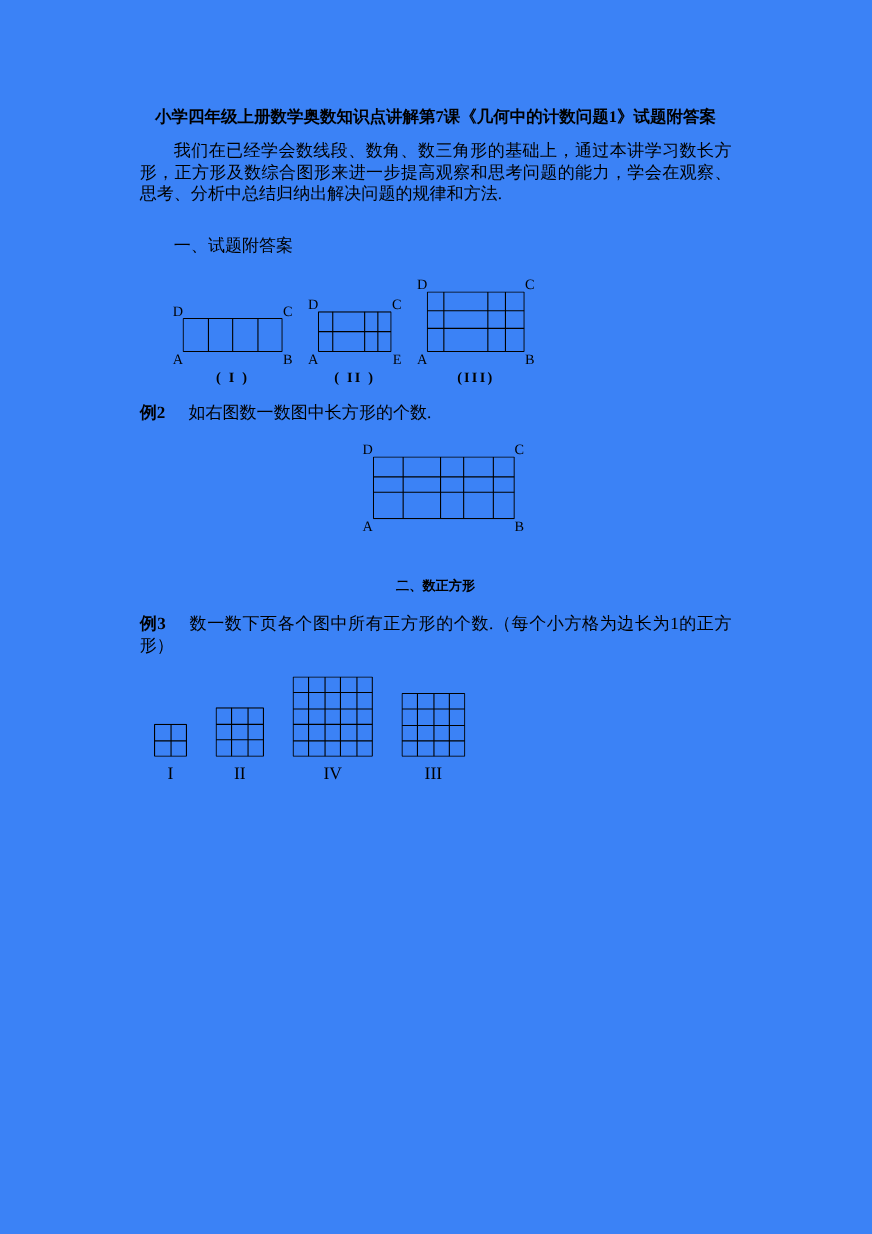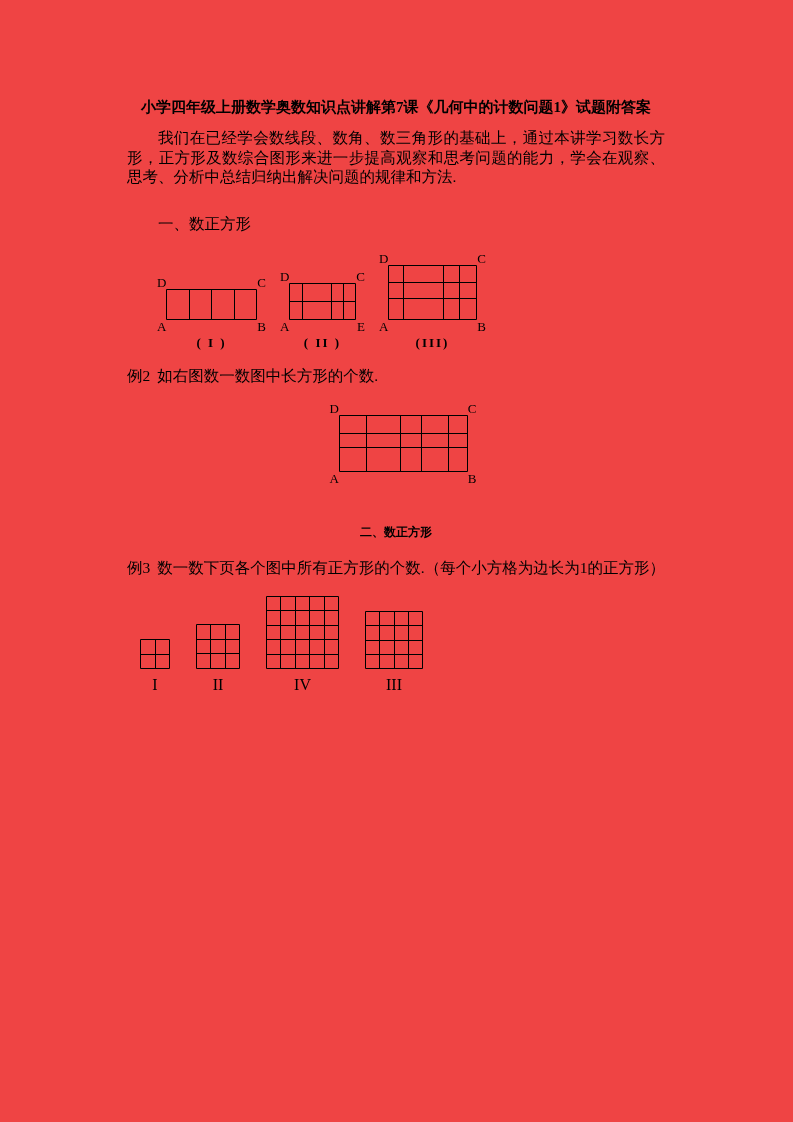--- a/index.html
+++ b/index.html
@@ -1,31 +1,31 @@
 <!DOCTYPE html>
 <html><head>
 <meta charset="utf-8">
 <style>
   html,body{margin:0;padding:0;background:#fff;}
   .page{
     position:relative;
     width:793px;height:1122px;
-    background:#ef4444;color:#000;
+    background:#3b82f6;color:#000;
     font-family:"Liberation Serif","DejaVu Serif",serif;
     box-sizing:border-box;
     padding:97px 128px 0 127px;
     overflow:hidden;
   }
   .doc-title{font-weight:bold;font-size:15px;line-height:20px;text-align:center;}
   .lecture-heading{margin:52px 0 0;font-size:17.5px;font-weight:bold;text-align:center;line-height:24px;}
   .intro{margin:11px 0 16px;font-size:15.5px;line-height:19.5px;text-align:justify;text-indent:2em;}
   .subhead{margin-top:27px;font-size:15.5px;line-height:20px;}
   .indent{padding-left:2em;}
   .example{margin:15px 0 0;font-size:15.5px;line-height:19.5px;text-align:justify;}
-  .ex-label.bold{font-weight:normal;margin-right:7px;}
+  .ex-label.bold{font-weight:bold;margin-right:21px;}
   .figrow{display:flex;align-items:flex-end;}
   .figrow-ex1{margin-top:18px;gap:14px;padding-left:30px;}
   .fig{margin:0;display:flex;flex-direction:column;align-items:center;}
   .figure-box{position:relative;}
   .figure-box.corners{padding:13px 9px;}
   .figure-box svg{display:block;}
   .corner{position:absolute;font-size:13px;line-height:13px;color:#000;}
   .corner-tl{top:0;left:0;}
   .corner-tr{top:0;right:0;}
   .corner-bl{bottom:0;left:0;}
@@ -40,21 +40,21 @@
 </head>
 <body>
 
 <div class="page">
 
   <div class="doc-title">小学四年级上册数学奥数知识点讲解第7课《几何中的计数问题1》试题附答案</div>
 
 
   <p class="intro">我们在已经学会数线段、数角、数三角形的基础上，通过本讲学习数长方形，正方形及数综合图形来进一步提高观察和思考问题的能力，学会在观察、思考、分析中总结归纳出解决问题的规律和方法.</p>
 
-  <div class="subhead indent">一、数正方形</div>
+  <div class="subhead indent">一、试题附答案</div>
 
 
   <div class="figrow figrow-ex1">
     <figure class="fig">
       <div class="figure-box corners">
           <svg width="91" height="31">
             <line x1="0.5" y1="0.5" x2="0.5" y2="30.5" stroke="#000" stroke-width="1"></line>
             <line x1="23.5" y1="0.5" x2="23.5" y2="30.5" stroke="#000" stroke-width="1"></line>
             <line x1="45.5" y1="0.5" x2="45.5" y2="30.5" stroke="#000" stroke-width="1"></line>
             <line x1="68.5" y1="0.5" x2="68.5" y2="30.5" stroke="#000" stroke-width="1"></line>

